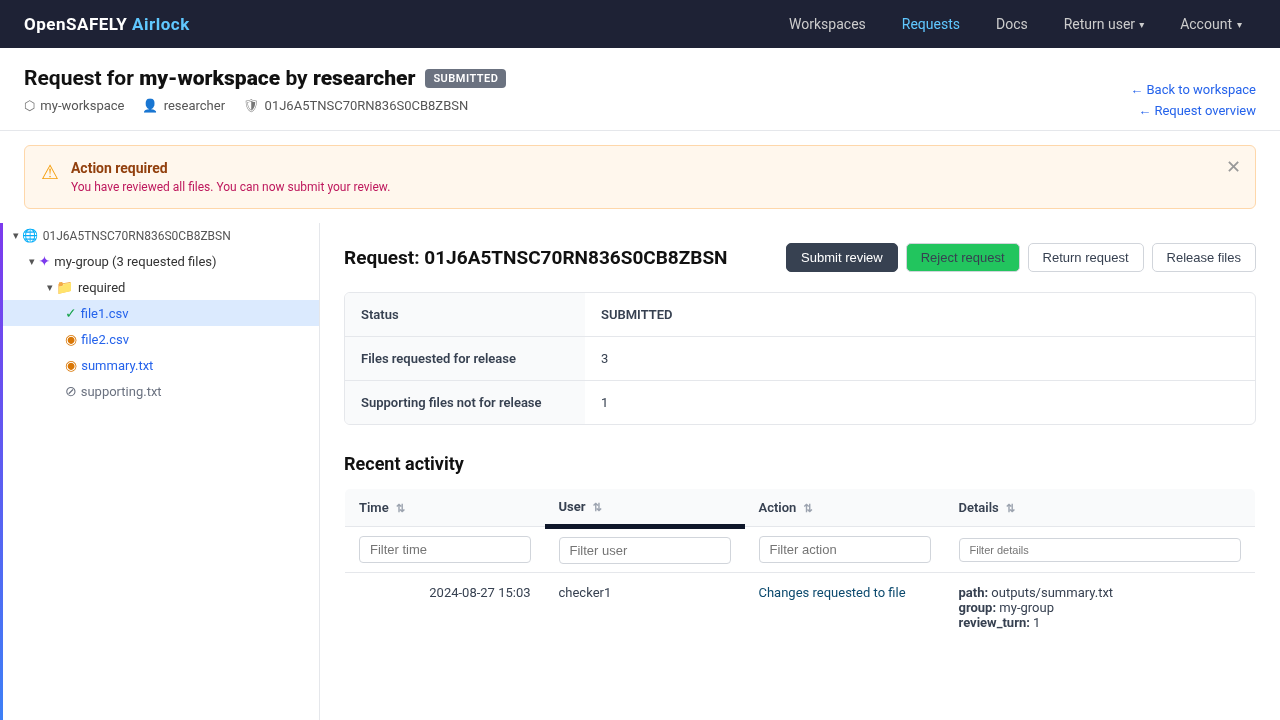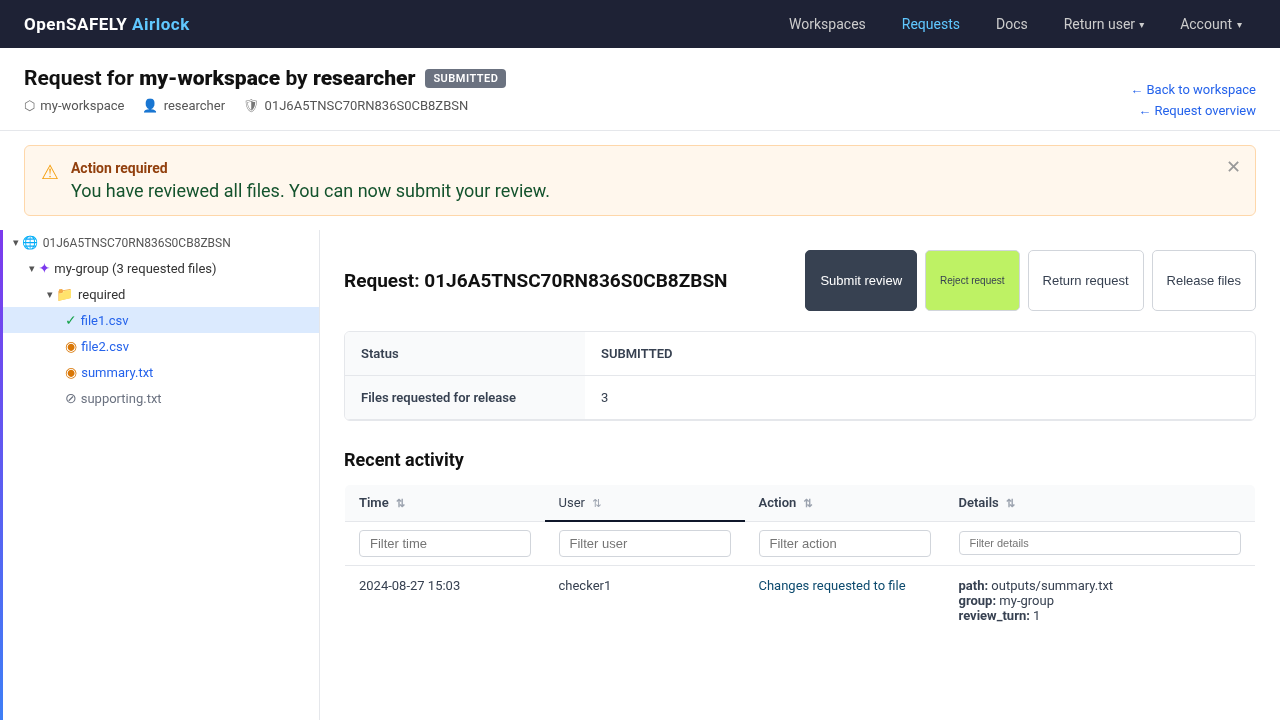--- a/index.html
+++ b/index.html
@@ -52,21 +52,21 @@
   <div style="display:flex;flex-direction:column;align-items:flex-end;gap:6px;">
     <a href="#" style="color:#2563eb;text-decoration:none;font-size:13px;margin-top:16px;">← Back to workspace</a>
     <a href="#" style="color:#2563eb;text-decoration:none;font-size:13px;">← Request overview</a>
   </div>
 </div>
 
 <div style="margin:14px 24px;background:#fff7ed;border:1px solid #fed7aa;border-radius:6px;padding:14px 16px;display:flex;align-items:flex-start;gap:12px;position:relative;">
   <span style="color:#f59e0b;font-size:20px;flex-shrink:0;">⚠</span>
   <div>
     <div style="font-weight:700;color:#92400e;margin-bottom:4px;">Action required</div>
-    <div style="color:#14532d;font-size:18px;">You have reviewed all files. You can now submit your review.</div>
+    <div style="color:#be185d;font-size:12px;">You have reviewed all files. You can now submit your review.</div>
   </div>
   <button style="position:absolute;right:14px;top:12px;background:none;border:none;cursor:pointer;font-size:18px;color:#999;line-height:1;">✕</button>
 </div>
 
 <div style="display:flex;height:calc(100vh - 48px - 88px - 68px);overflow:hidden;">
 
   <div style="width:320px;min-width:320px;border-right:1px solid #e5e7eb;overflow-y:auto;background:#fff;position:relative;">
 
     <div style="position:absolute;left:0;top:0;width:3px;height:100%;background:linear-gradient(to bottom,#7c3aed,#3b82f6);"></div>
     <div style="padding-left:3px;">
@@ -110,48 +110,52 @@
       </div>
 
     </div>
   </div>
 
   <div style="flex:1;overflow-y:auto;padding:20px 24px;">
 
     <div style="display:flex;align-items:center;justify-content:space-between;margin-bottom:20px;">
       <h2 style="font-size:19px;font-weight:700;color:#111;">Request: 01J6A5TNSC70RN836S0CB8ZBSN</h2>
       <div style="display:flex;gap:8px;">
-        <button style="background:#374151;color:#fff;border:1px solid #374151;padding:22px 14px;border-radius:5px;font-size:13px;font-weight:500;cursor:pointer;">Submit review</button>
-        <button style="background:#bef264;color:#374151;border:1px solid #d1d5db;padding:6px 14px;border-radius:5px;font-size:10px;font-weight:500;cursor:pointer;">Reject request</button>
+        <button style="background:#374151;color:#fff;border:1px solid #374151;padding:6px 14px;border-radius:5px;font-size:13px;font-weight:500;cursor:pointer;">Submit review</button>
+        <button style="background:#22c55e;color:#374151;border:1px solid #d1d5db;padding:6px 14px;border-radius:5px;font-size:13px;font-weight:500;cursor:pointer;">Reject request</button>
         <button style="background:#fff;color:#374151;border:1px solid #d1d5db;padding:6px 14px;border-radius:5px;font-size:13px;font-weight:500;cursor:pointer;">Return request</button>
         <button style="background:#fff;color:#374151;border:1px solid #d1d5db;padding:6px 14px;border-radius:5px;font-size:13px;font-weight:500;cursor:pointer;">Release files</button>
       </div>
     </div>
 
     <div style="border:1px solid #e5e7eb;border-radius:6px;overflow:hidden;margin-bottom:28px;">
       <div style="display:flex;border-bottom:1px solid #e5e7eb;">
         <div style="width:240px;min-width:240px;padding:14px 16px;font-weight:600;color:#374151;background:#f9fafb;font-size:13px;">Status</div>
         <div style="padding:14px 16px;color:#374151;font-size:13px;font-weight:600;">SUBMITTED</div>
       </div>
       <div style="display:flex;border-bottom:1px solid #e5e7eb;">
         <div style="width:240px;min-width:240px;padding:14px 16px;font-weight:600;color:#374151;background:#f9fafb;font-size:13px;">Files requested for release</div>
         <div style="padding:14px 16px;color:#374151;font-size:13px;">3</div>
+      </div>
+      <div style="display:flex;">
+        <div style="width:240px;min-width:240px;padding:14px 16px;font-weight:600;color:#374151;background:#f9fafb;font-size:13px;">Supporting files not for release</div>
+        <div style="padding:14px 16px;color:#374151;font-size:13px;">1</div>
       </div>
     </div>
 
     <h3 style="font-size:18px;font-weight:700;color:#111;margin-bottom:14px;">Recent activity</h3>
 
     <table style="width:100%;border-collapse:collapse;border:1px solid #e5e7eb;border-radius:6px;overflow:hidden;">
       <thead>
         <tr style="background:#f9fafb;">
           <th style="padding:10px 14px;text-align:left;font-size:13px;font-weight:600;color:#374151;border-bottom:1px solid #e5e7eb;width:200px;">
             <span>Time</span>
             <span style="margin-left:4px;font-size:11px;color:#9ca3af;">⇅</span>
           </th>
-          <th style="padding:10px 14px;text-align:left;font-size:13px;font-weight:400;color:#374151;border-bottom:2px solid #0f172a;width:200px;">
+          <th style="padding:10px 14px;text-align:left;font-size:13px;font-weight:700;color:#374151;border-bottom:5px solid #0f172a;width:200px;">
             <span>User</span>
             <span style="margin-left:4px;font-size:11px;color:#9ca3af;">⇅</span>
           </th>
           <th style="padding:10px 14px;text-align:left;font-size:13px;font-weight:600;color:#374151;border-bottom:1px solid #e5e7eb;width:200px;">
             <span>Action</span>
             <span style="margin-left:4px;font-size:11px;color:#9ca3af;">⇅</span>
           </th>
           <th style="padding:10px 14px;text-align:left;font-size:13px;font-weight:600;color:#374151;border-bottom:1px solid #e5e7eb;">
             <span>Details</span>
             <span style="margin-left:4px;font-size:11px;color:#9ca3af;">⇅</span>
@@ -167,21 +171,21 @@
           <td style="padding:8px 14px;border-bottom:1px solid #e5e7eb;">
             <input type="text" style="width: 100%; padding: 5px 10px; border: 1px solid rgb(209, 213, 219); border-radius: 4px; font-size: 13px;" placeholder="Filter action">
           </td>
           <td style="padding:8px 14px;border-bottom:1px solid #e5e7eb;">
             <input type="text" style="width: 100%; padding: 5px 10px; border: 1px solid rgb(209, 213, 219); border-radius: 4px; font-size: 11px;" placeholder="Filter details">
           </td>
         </tr>
       </thead>
       <tbody>
         <tr style="border-bottom:1px solid #e5e7eb;">
-          <td style="padding:12px 14px;font-size:13px;color:#374151;vertical-align:top;">2024-08-27 15:03</td>
+          <td style="padding:12px 14px;font-size:13px;color:#374151;vertical-align:top;text-align:right;">2024-08-27 15:03</td>
           <td style="padding:12px 14px;font-size:13px;color:#374151;vertical-align:top;">checker1</td>
           <td style="padding:12px 14px;font-size:13px;color:#0c4a6e;vertical-align:top;">Changes requested to file</td>
           <td style="padding:12px 14px;font-size:13px;color:#374151;vertical-align:top;">
             <div>
               <strong>path:</strong>
               <span>outputs/summary.txt</span>
             </div>
             <div>
               <strong>group:</strong>
               <span>my-group</span>

